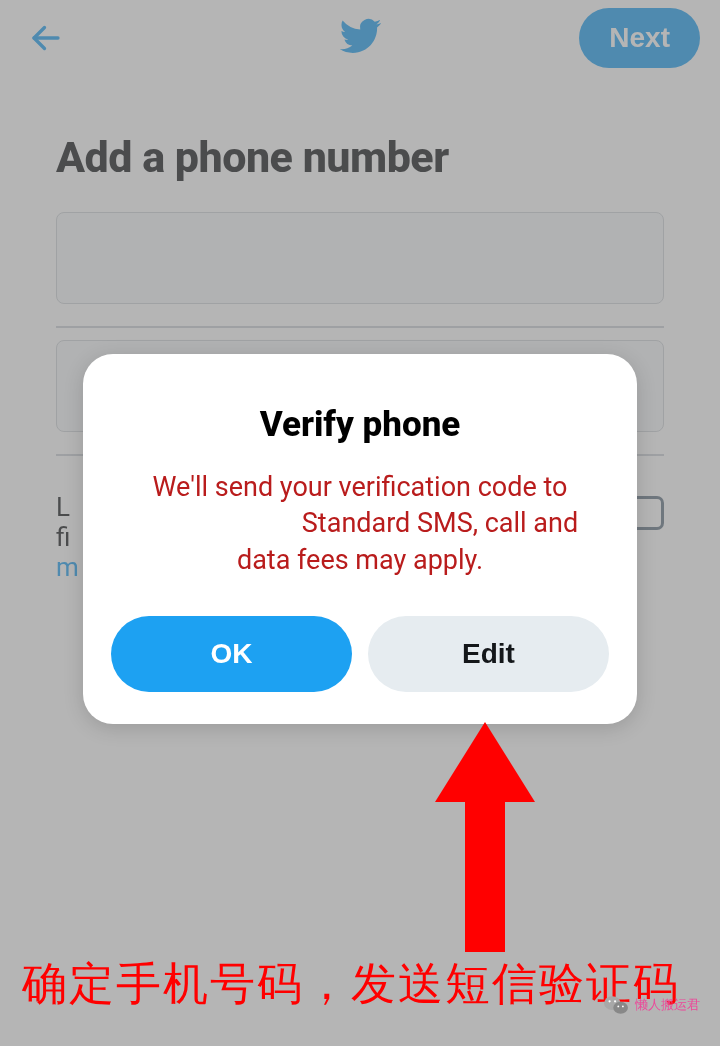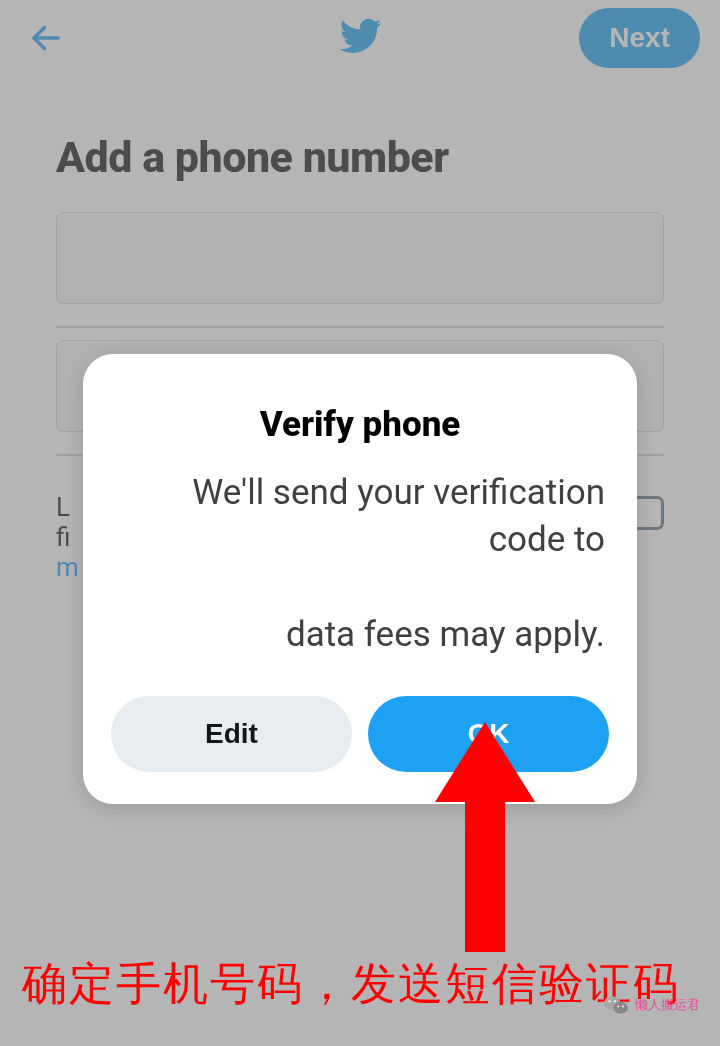--- a/index.html
+++ b/index.html
@@ -126,26 +126,25 @@
       text-align: center;
       box-shadow: 0 4px 20px rgba(0,0,0,0.15);
     }
     .modal-title {
       font-size: 35px;
       font-weight: 800;
       color: #000000;
       margin-bottom: 24px;
     }
     .modal-text {
-      font-size: 35px;
-      color: #404040;
+      font-size: 27px;
+      color: #b91c1c;
       line-height: 1.35;
       margin-bottom: 38px;
       padding: 0 4px;
-      text-align: right;
     }
     .modal-buttons {
       display: flex;
       gap: 16px;
     }
     .modal-btn {
       flex: 1;
       border: none;
       border-radius: 40px;
       padding: 22px 0;
@@ -247,26 +246,26 @@
     </div>
   </div>
 </div>
 
 <div class="backdrop"></div>
 
 <div class="modal">
   <h2 class="modal-title">Verify phone</h2>
   <p class="modal-text">
     <span>We'll send your verification code to</span><br>
-    <span style="display:inline-block; width:160px;"></span><br>
+    <span style="display:inline-block; width:160px;"></span><span>Standard SMS, call and</span><br>
     <span>data fees may apply.</span>
   </p>
   <div class="modal-buttons">
+    <button class="modal-btn btn-ok">OK</button>
     <button class="modal-btn btn-edit">Edit</button>
-    <button class="modal-btn btn-ok">OK</button>
   </div>
 </div>
 
 <div class="arrow-annotation">
   <svg viewBox="0 0 110 230">
     <polygon points="55,0 105,80 75,80 75,230 35,230 35,80 5,80" fill="#ff0000"></polygon>
   </svg>
 </div>
 
 <div class="caption">确定手机号码，发送短信验证码</div>

